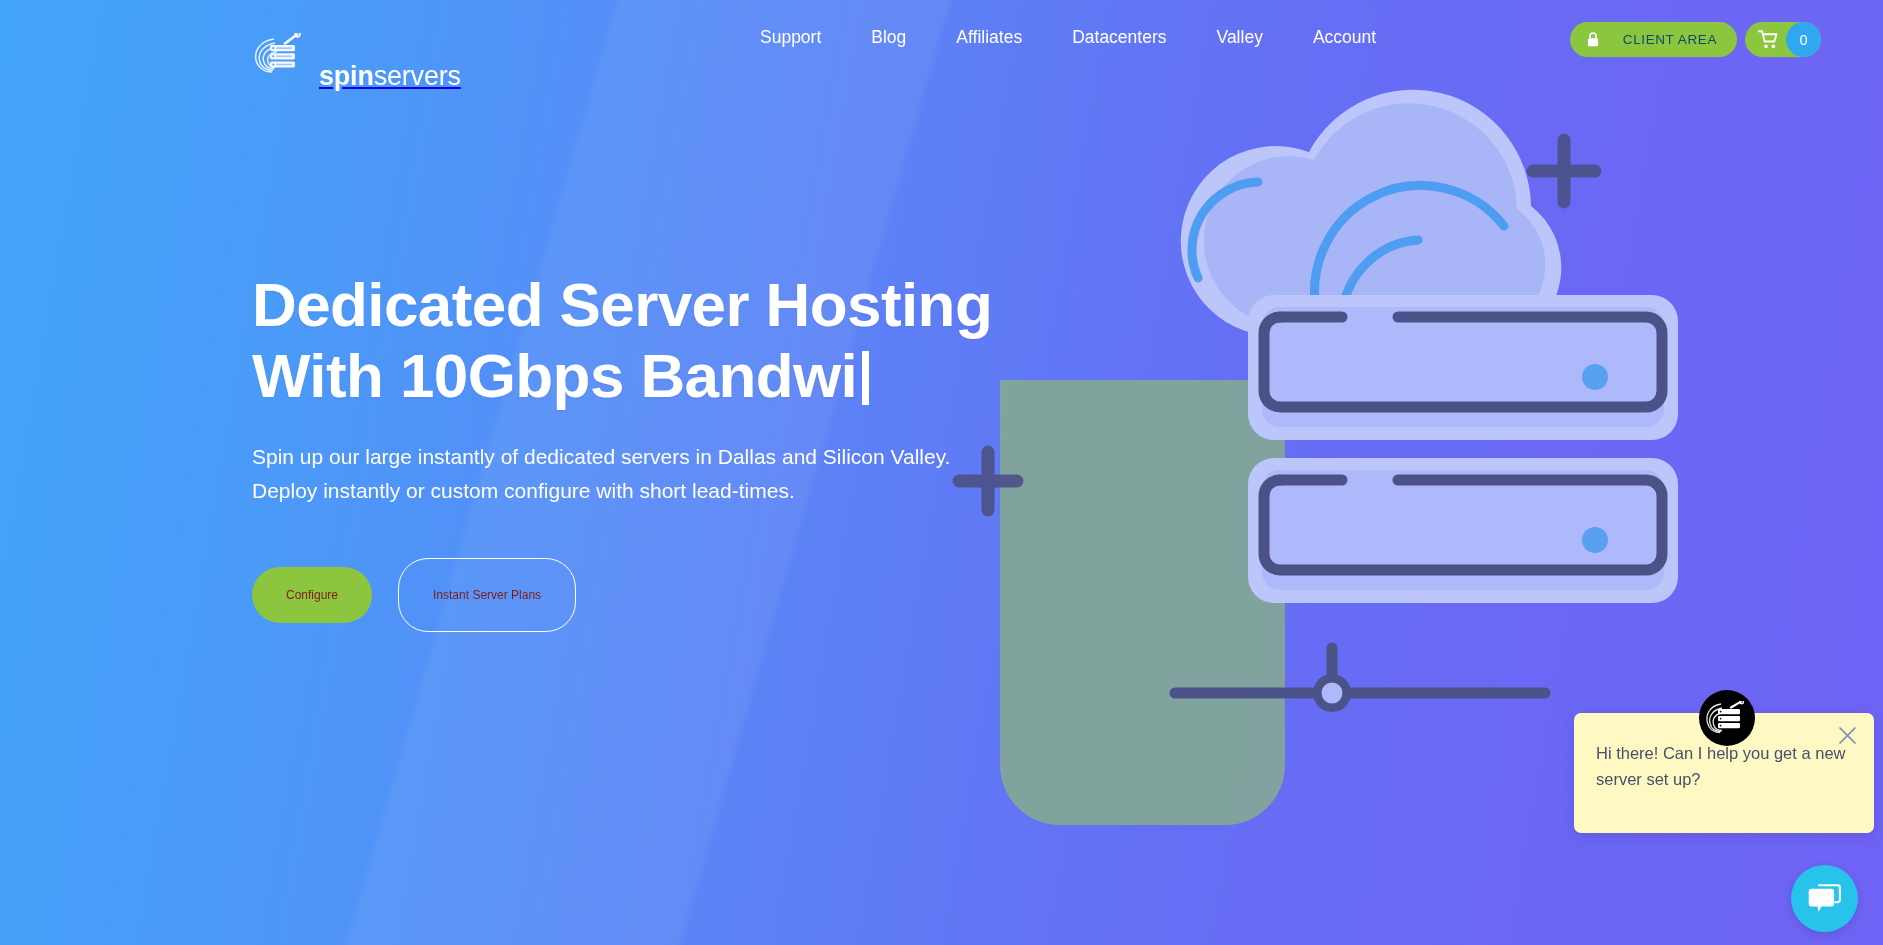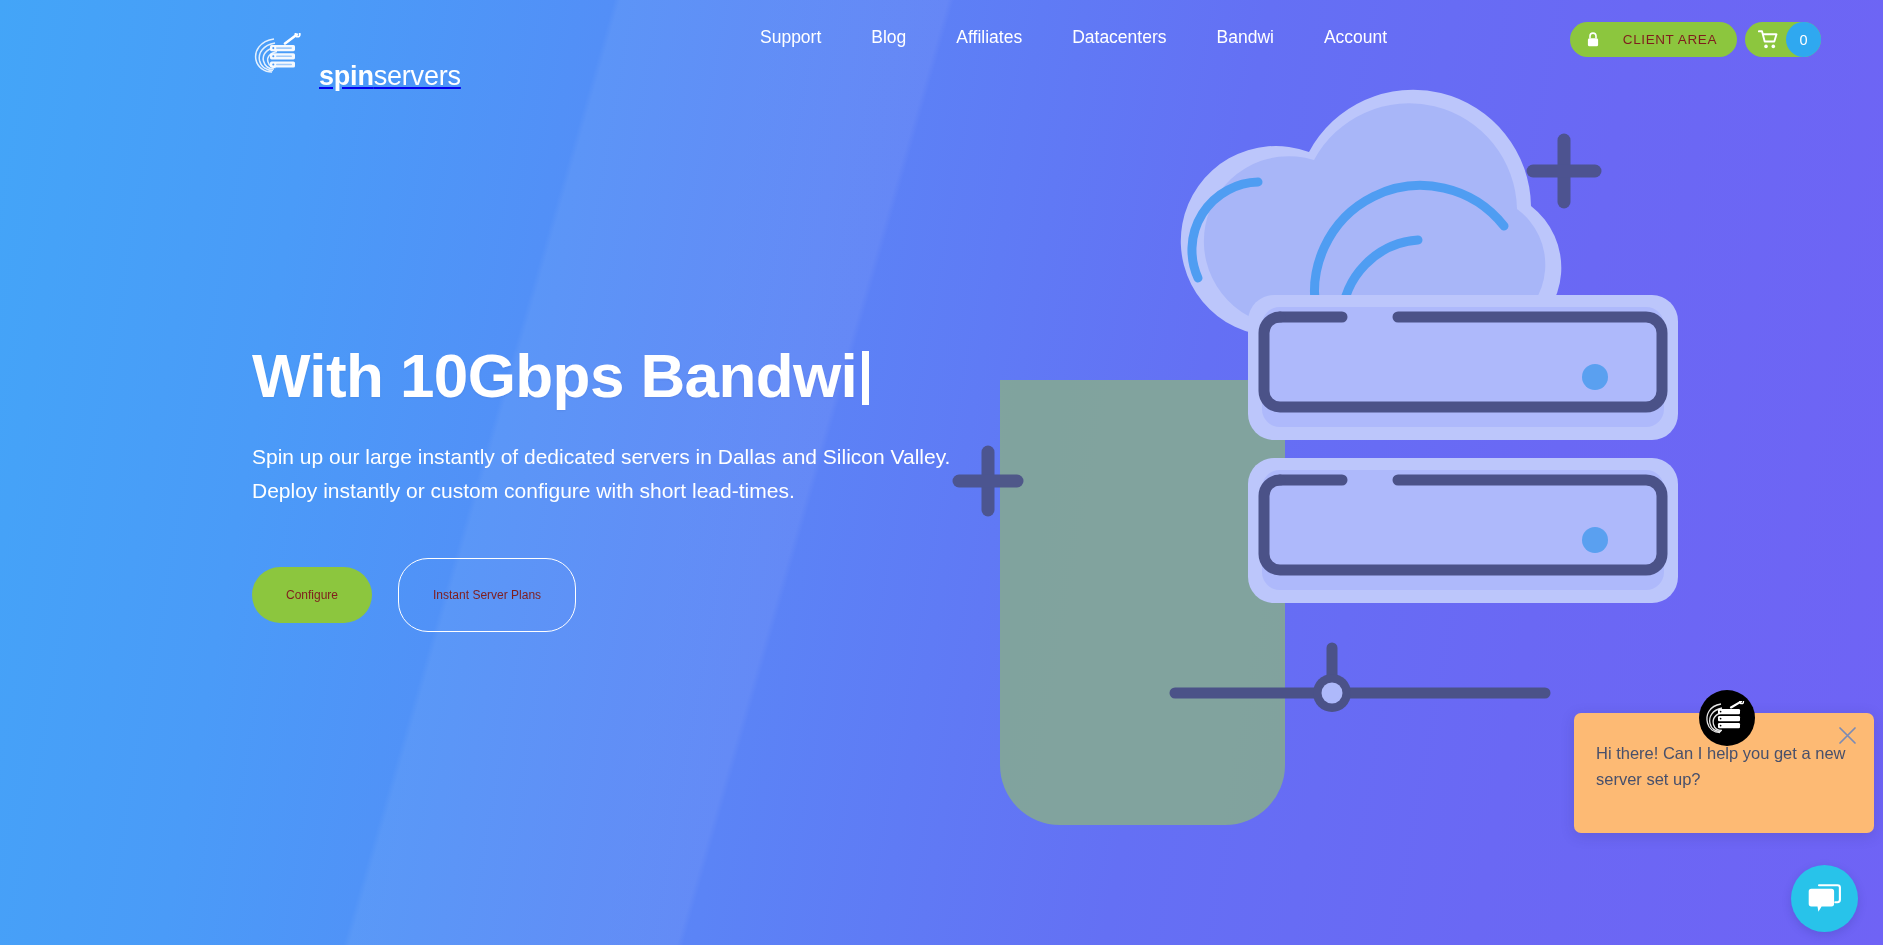--- a/index.html
+++ b/index.html
@@ -54,21 +54,21 @@
   }
 
   .header-right {
     position:absolute; right:62px; top:22px;
     display:flex; align-items:center; gap:8px;
   }
   .client-area {
     display:flex; align-items:center; gap:24px;
     background:#8cc63e; border-radius:20px;
     height:35px; padding:0 20px 0 17px;
-    color:#7f1d1d; font-size:13.5px; letter-spacing:0.6px;
+    color:#0c4a6e; font-size:13.5px; letter-spacing:0.6px;
     cursor:pointer; border:none;
   }
   .lock-ico { width:12px; height:15px; display:block; }
 
   .cart {
     display:flex; align-items:center;
     background:#8cc63e; border-radius:20px;
     height:35px; padding-left:13px; padding-right:0;
     cursor:pointer;
   }
@@ -111,21 +111,21 @@
   }
 
   
   .illus { position:absolute; left:1080px; top:90px; width:560px; height:720px; z-index:10; }
   .illus svg { width:100%; height:100%; display:block; overflow:visible; }
 
   
   .chat-popup {
     position:absolute; left:1574px; top:713px;
     width:300px; height:120px;
-    background:#fdba74; border-radius:7px;
+    background:#fef9c3; border-radius:7px;
     box-shadow:0 3px 14px rgba(40,40,100,0.17);
     z-index:60;
     padding-left:17px;
   }
   .chat-avatar {
     position:absolute; left:1699px; top:690px;
     width:56px; height:56px; border-radius:50%;
     background:#000000; z-index:61; overflow:hidden;
     display:flex; align-items:center; justify-content:center;
   }
@@ -183,21 +183,21 @@
       </svg>
     </span>
     <span class="logo-text"><span class="b">spin</span><span class="n">servers</span></span>
   </a>
 
   <nav class="nav">
     <a href="#">Support</a>
     <a href="#">Blog</a>
     <a href="#">Affiliates</a>
     <a href="#">Datacenters</a>
-    <a href="#">Bandwi</a>
+    <a href="#">Valley</a>
     <a href="#">Account</a>
   </nav>
 
   <div class="header-right">
     <button class="client-area">
       <span>
         <svg class="lock-ico" viewBox="0 0 12 15" aria-hidden="true">
           <path d="M3 6.2V4.1a3 3 0 0 1 6 0v2.1" fill="none" stroke="#ffffff" stroke-width="1.6"></path>
           <rect x="0.9" y="6.2" width="10.2" height="8.1" rx="1.5" fill="#ffffff"></rect>
         </svg>
@@ -260,21 +260,21 @@
     </g>
     <g stroke="#4b5288" stroke-width="13" stroke-linecap="round" opacity="0.92">
       <path d="M-92 362 v58"></path>
       <path d="M-121 391 h58"></path>
     </g>
   </svg>
 </div>
 
 <section class="hero-text">
   <h1 class="hero-title">
-    <br>
+    <span>Dedicated Server Hosting</span><br>
     <span>With 10Gbps Bandwi</span><span class="cursor"></span>
   </h1>
   <p class="hero-sub">
     <span>Spin up our large instantly of dedicated servers in Dallas and Silicon Valley.</span><br>
     <span>Deploy instantly or custom configure with short lead-times.</span>
   </p>
   <div class="hero-btns">
     <button class="btn btn-primary">Configure</button>
     <button class="btn btn-outline">Instant Server Plans</button>
   </div>

